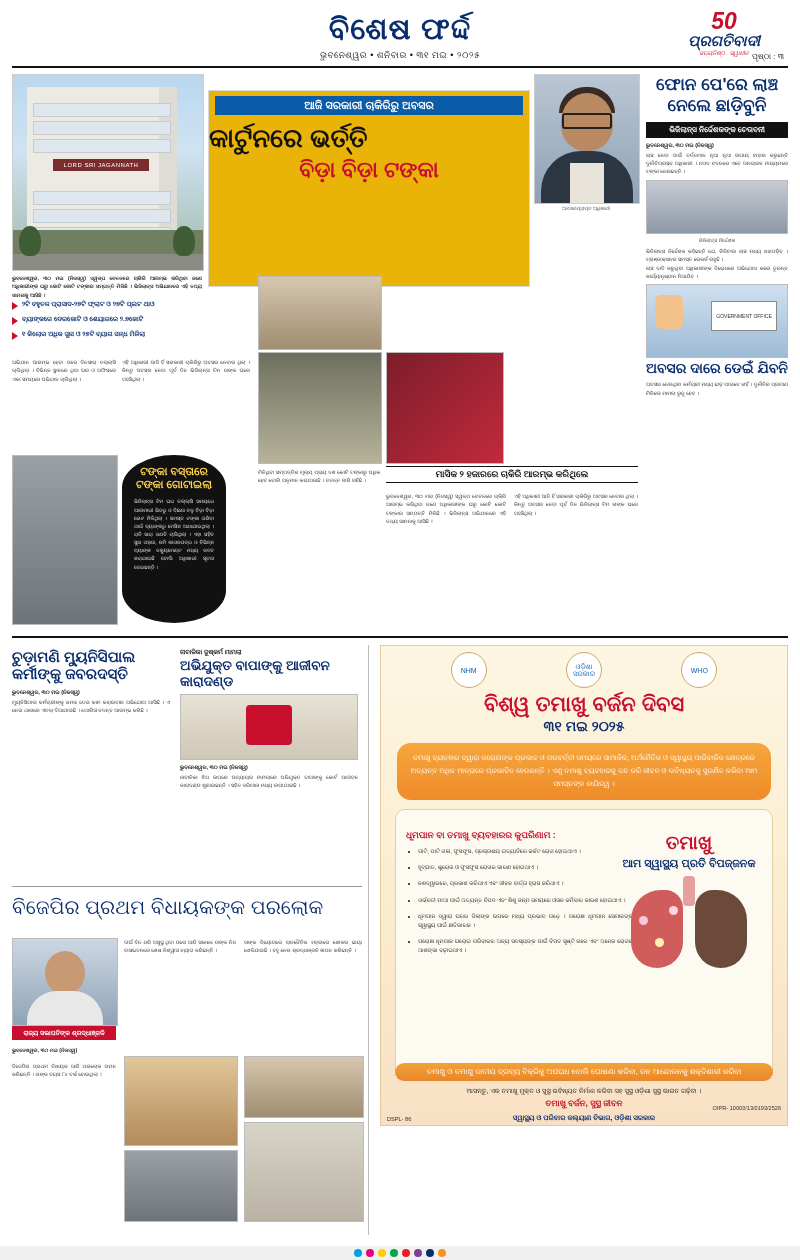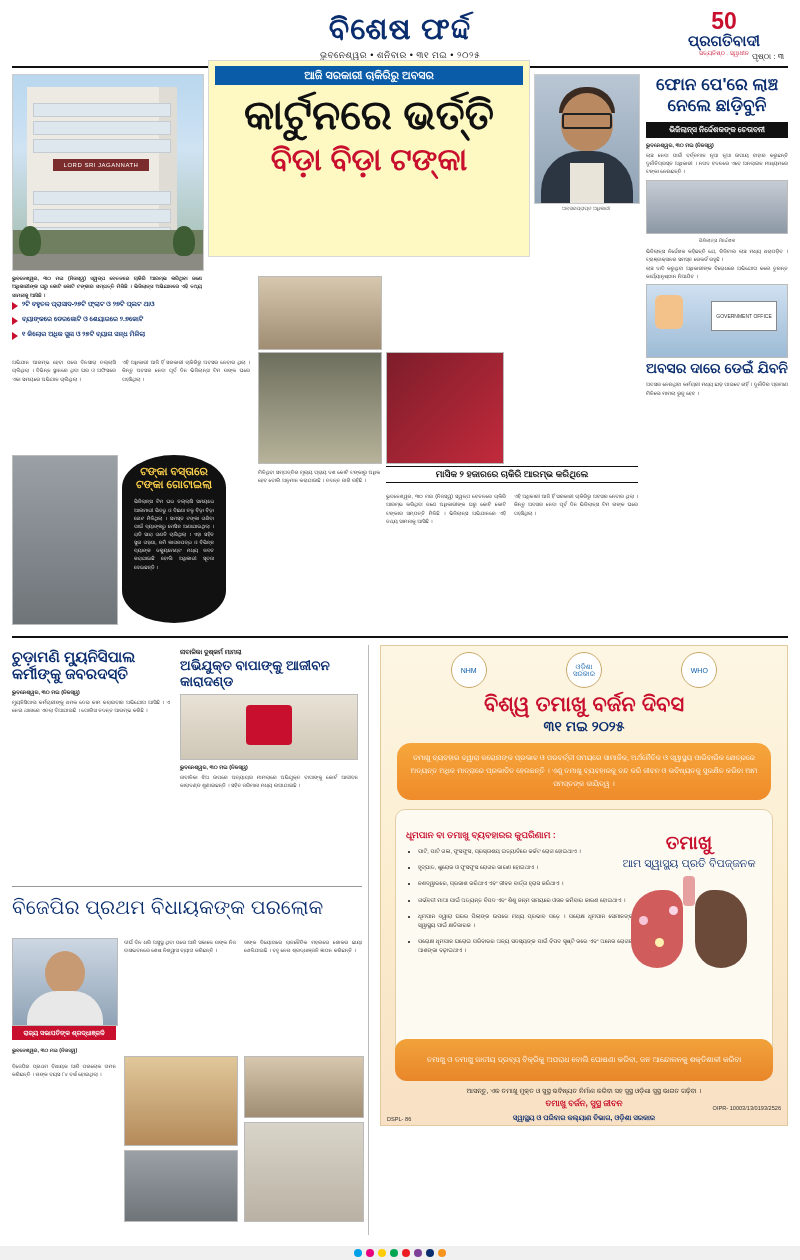--- a/index.html
+++ b/index.html
@@ -16,21 +16,21 @@
   
   .masthead{position:absolute;left:12px;top:8px;width:776px;height:58px;border-bottom:2px solid #111;}
   .mast-title{
     position:absolute;left:50%;transform:translateX(-50%);top:4px;
     font-size:30px;font-weight:bold;color:#0a2d6e;letter-spacing:1px;white-space:nowrap;
   }
   .mast-sub{
     position:absolute;left:50%;transform:translateX(-50%);top:42px;
     font-size:9px;color:#111;white-space:nowrap;letter-spacing:.5px;
   }
-  .mast-logo{position:absolute;right:4px;top:2px;width:120px;text-align:center;}
+  .mast-logo{position:absolute;right:4px;top:2px;width:120px;text-align:center;font-style:italic;}
   .logo-50{font-size:23px;font-weight:bold;color:#c8102e;line-height:1;}
   .logo-name{font-size:15px;font-weight:bold;color:#0a2d6e;line-height:1.1;}
   .logo-tag{font-size:6px;color:#c8102e;}
   .mast-page{position:absolute;right:4px;top:44px;font-size:8px;}
 
   
   .col-text{font-size:5.2px;line-height:1.62;text-align:justify;color:#1a1a1a;}
   .rule-v{position:absolute;background:#bbb;width:1px;}
   .rule-h{position:absolute;background:#111;height:1px;}
 
@@ -41,27 +41,27 @@
     overflow:hidden;border:1px solid #ccc;
   }
   .bldg .tower{position:absolute;left:14px;top:12px;width:150px;height:150px;background:#eceae3;box-shadow:inset -18px 0 0 rgba(0,0,0,.06);}
   .bldg .tower .fl{position:absolute;left:6px;right:6px;height:12px;background:#dfe7ee;border:1px solid #c3ccd3;}
   .bldg .base{position:absolute;left:0;bottom:0;width:190px;height:40px;background:#6f7f5f;}
   .bldg .road{position:absolute;left:0;bottom:0;width:190px;height:16px;background:#8b8b83;}
   .bldg .sign{position:absolute;left:40px;top:84px;width:96px;height:12px;background:#7b2d2d;color:#fff;font-size:6px;text-align:center;line-height:12px;letter-spacing:.5px;}
   .bldg .tree{position:absolute;bottom:14px;width:22px;height:30px;background:#3f5d34;border-radius:50% 50% 40% 40%;}
 
   
-  .hl-box{position:absolute;left:208px;top:60px;width:320px;height:195px;border:1px solid #d8d8d8;background:#fef9c3;}
+  .hl-box{position:absolute;left:208px;top:90px;width:320px;height:195px;border:1px solid #d8d8d8;background:#eab308;}
   .hl-kicker{
     margin:5px 6px 0 6px;background:#0a5ca8;color:#fff;text-align:center;
     font-size:11px;font-weight:bold;padding:3px 0;
   }
-  .hl-l1{margin-top:10px;text-align:center;font-size:41px;font-weight:bold;color:#111;line-height:1;}
-  .hl-l2{margin-top:8px;text-align:center;font-size:31px;font-weight:bold;color:#c8102e;line-height:1;}
+  .hl-l1{margin-top:10px;text-align:left;font-size:26px;font-weight:bold;color:#111;line-height:1;}
+  .hl-l2{margin-top:8px;text-align:center;font-size:22px;font-weight:bold;color:#c8102e;line-height:1;}
 
   .portrait{
     position:absolute;left:534px;top:74px;width:104px;height:128px;
     background:linear-gradient(180deg,#b9c6d4,#8fa2b4);overflow:hidden;border:1px solid #ccc;
   }
   .portrait .head{position:absolute;left:50%;transform:translateX(-50%);top:18px;width:52px;height:58px;border-radius:50% 50% 45% 45%;background:#b98a62;}
   .portrait .hair{position:absolute;left:50%;transform:translateX(-50%);top:12px;width:56px;height:26px;border-radius:28px 28px 0 0;background:#3a2b22;}
   .portrait .glass{position:absolute;left:50%;transform:translateX(-50%);top:38px;width:46px;height:12px;border:2px solid #222;border-radius:3px;}
   .portrait .body{position:absolute;left:50%;transform:translateX(-50%);bottom:0;width:92px;height:52px;border-radius:40px 40px 0 0;background:#2c3542;}
   .portrait .shirt{position:absolute;left:50%;transform:translateX(-50%);bottom:0;width:34px;height:40px;background:#e9e4da;}
@@ -113,30 +113,30 @@
   }
   .ad-panel{
     margin:9px 14px 0;background:#fdfaf2;border:1px solid #e3cfa6;border-radius:10px;
     padding:8px 10px;min-height:250px;position:relative;
   }
   .ad-panel h4{margin:12px 0 6px;font-size:9px;color:#c8102e;font-weight:bold;}
   .ad-panel ul{margin:0;padding-left:12px;width:215px;}
   .ad-panel li{font-size:5.6px;line-height:1.65;margin-bottom:7px;text-align:justify;}
   .ad-right{position:absolute;right:8px;top:22px;width:150px;text-align:center;}
   .ad-right .big{font-size:19px;font-weight:bold;color:#c8102e;}
-  .ad-right .sm{font-size:11px;font-weight:normal;color:#0a2d6e;line-height:1.3;margin-top:2px;}
+  .ad-right .sm{font-size:11px;font-weight:bold;color:#0a2d6e;line-height:1.3;margin-top:2px;}
   .lungs{margin:6px auto 0;width:120px;height:96px;position:relative;}
   .lung{position:absolute;top:14px;width:52px;height:78px;background:#d15c5c;border-radius:30px 18px 26px 26px;}
   .lung.l{left:2px;}
   .lung.r{right:2px;background:#6b4a3a;border-radius:18px 30px 26px 26px;}
   .trachea{position:absolute;left:50%;transform:translateX(-50%);top:0;width:12px;height:30px;background:#e7a0a0;border-radius:4px;}
   .flower{position:absolute;width:9px;height:9px;border-radius:50%;background:#f7c6d9;}
   .ad-strip{
     position:absolute;left:14px;right:14px;bottom:44px;background:linear-gradient(180deg,#f2a23a,#e8862a);
-    border-radius:12px;color:#fff;text-align:center;font-size:7.6px;line-height:1.8;padding:14px 10px;
+    border-radius:12px;color:#fff;text-align:center;font-size:7.6px;line-height:1.8;padding:2px 10px;
   }
   .ad-foot1{position:absolute;left:14px;right:14px;bottom:30px;text-align:center;font-size:6.6px;color:#111;}
   .ad-foot2{position:absolute;left:14px;right:14px;bottom:16px;text-align:center;font-size:8.4px;font-weight:bold;color:#c8102e;}
   .ad-foot3{position:absolute;left:14px;right:14px;bottom:3px;text-align:center;font-size:7px;font-weight:bold;color:#0a2d6e;}
   .ad-code{position:absolute;left:6px;bottom:3px;font-size:5.6px;color:#333;}
   .ad-oipr{position:absolute;right:6px;bottom:14px;font-size:5.6px;color:#333;}
 
   
   .colorbar{position:absolute;left:0;bottom:0;width:800px;height:14px;background:#f0f0f0;}
   .cb-dots{position:absolute;left:50%;transform:translateX(-50%);bottom:3px;display:flex;gap:4px;}

